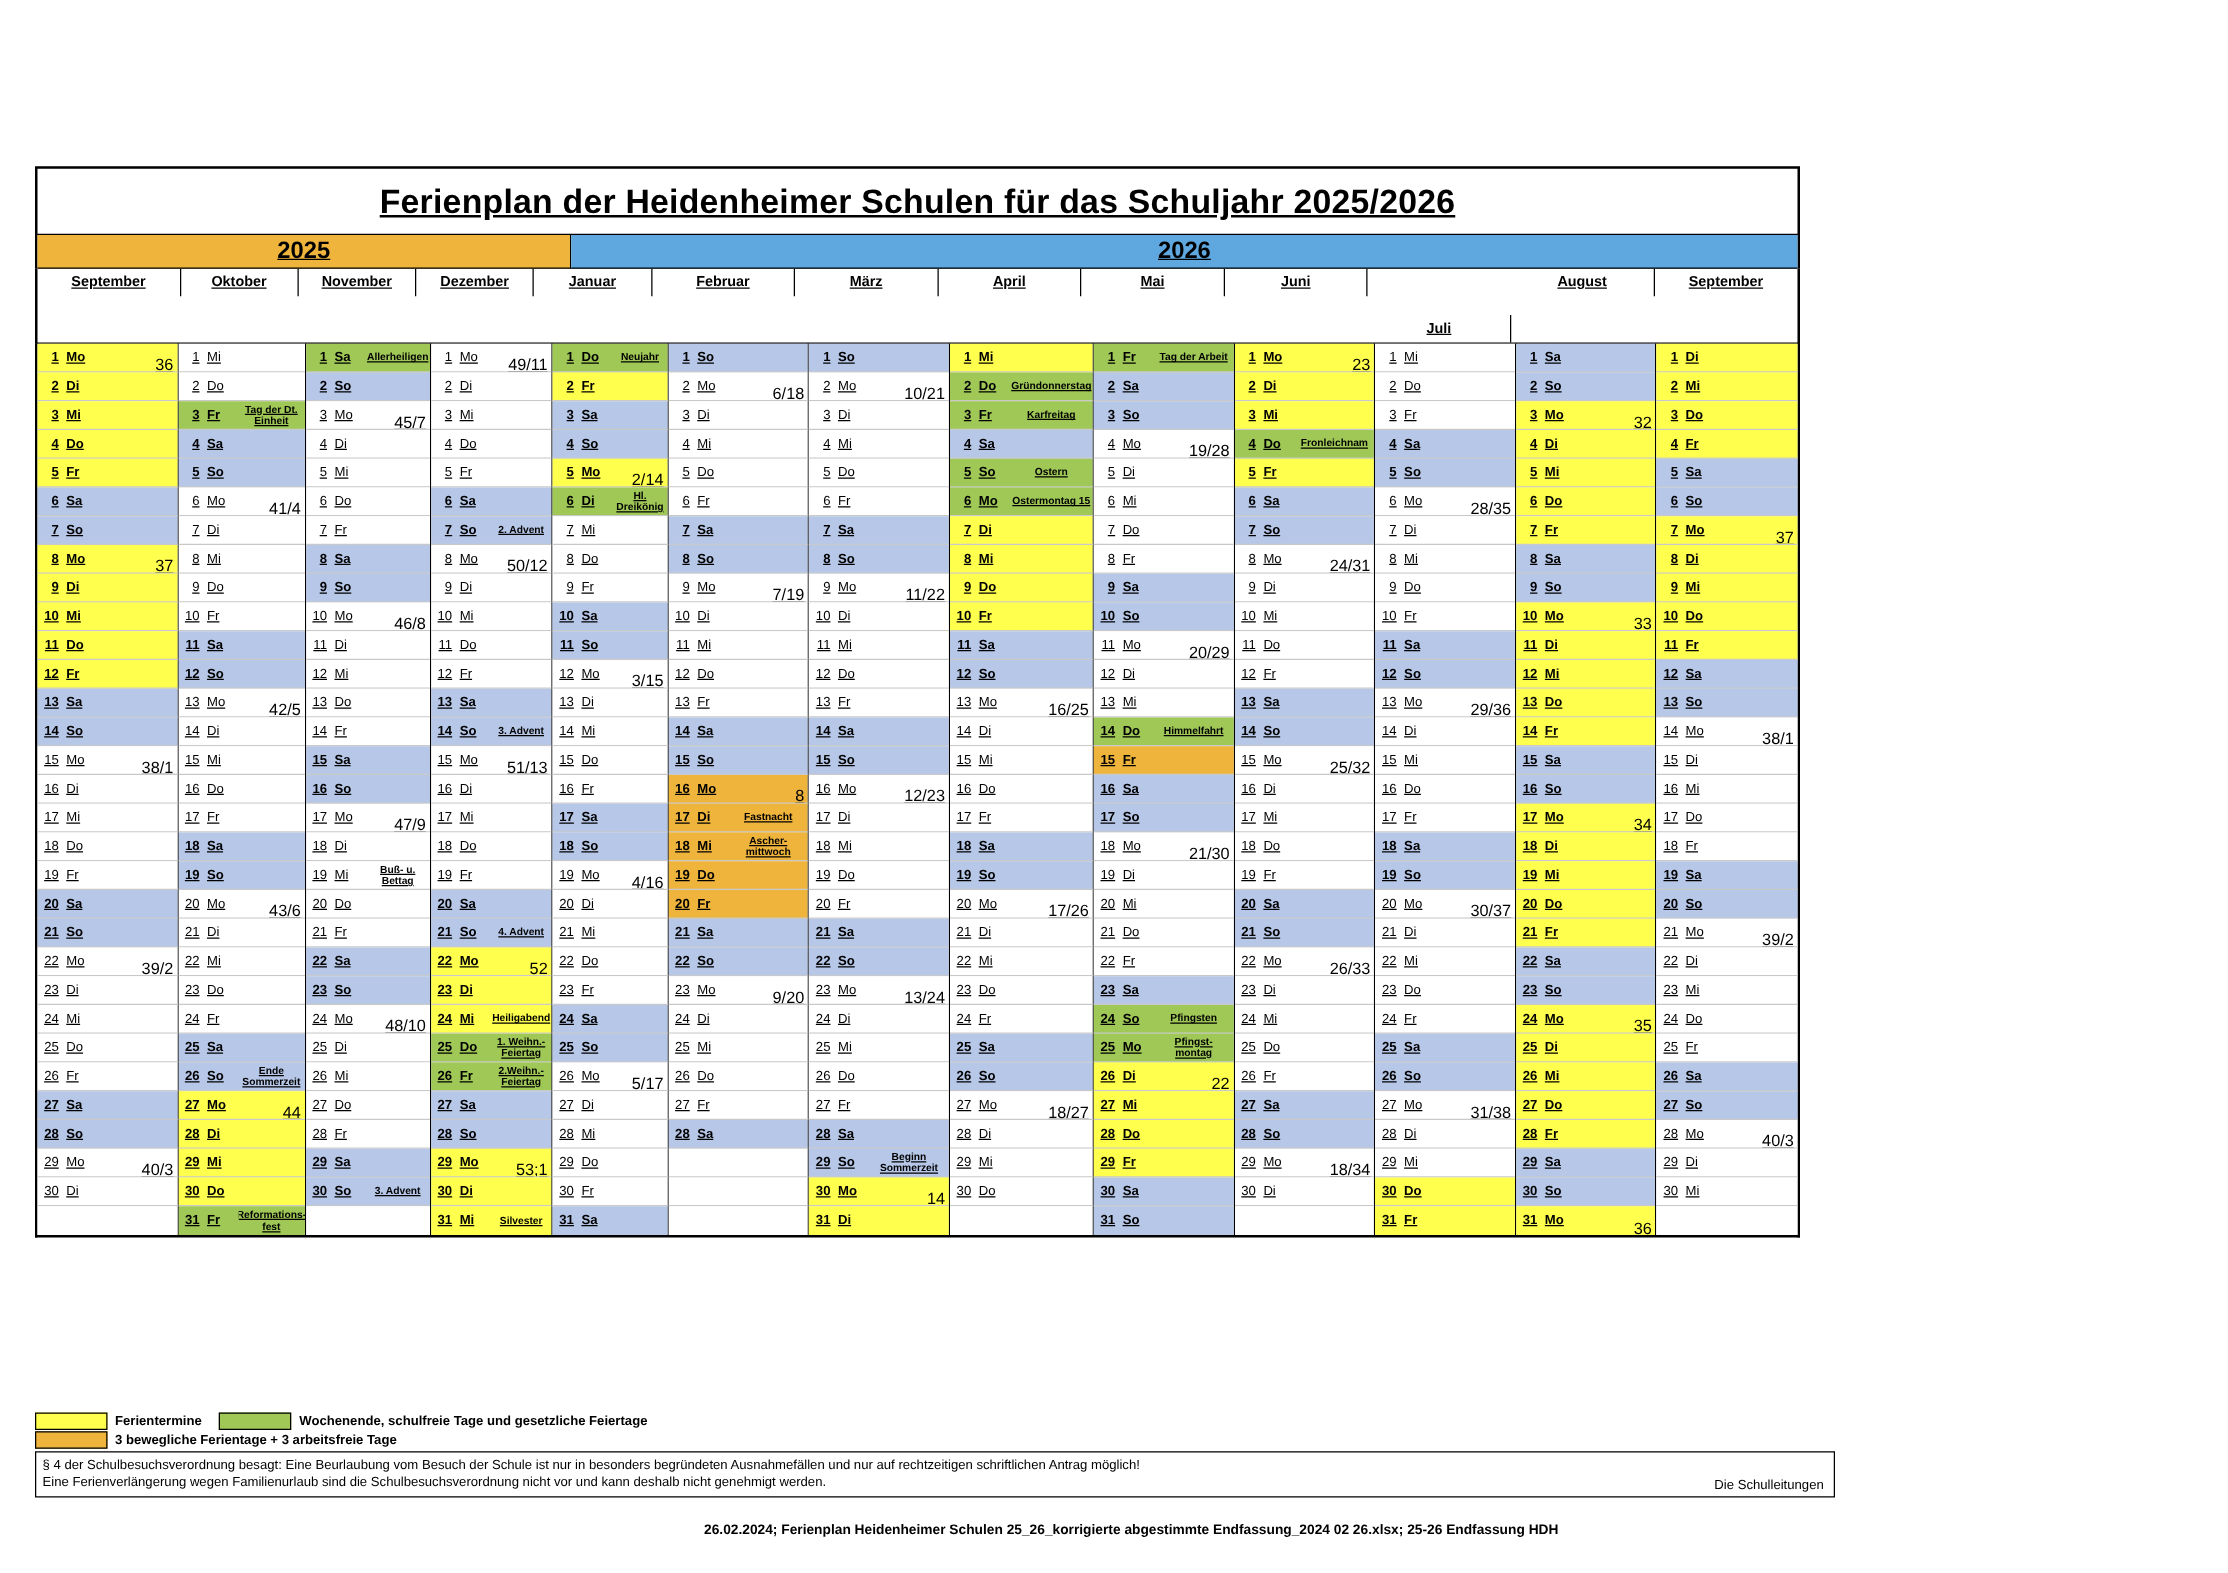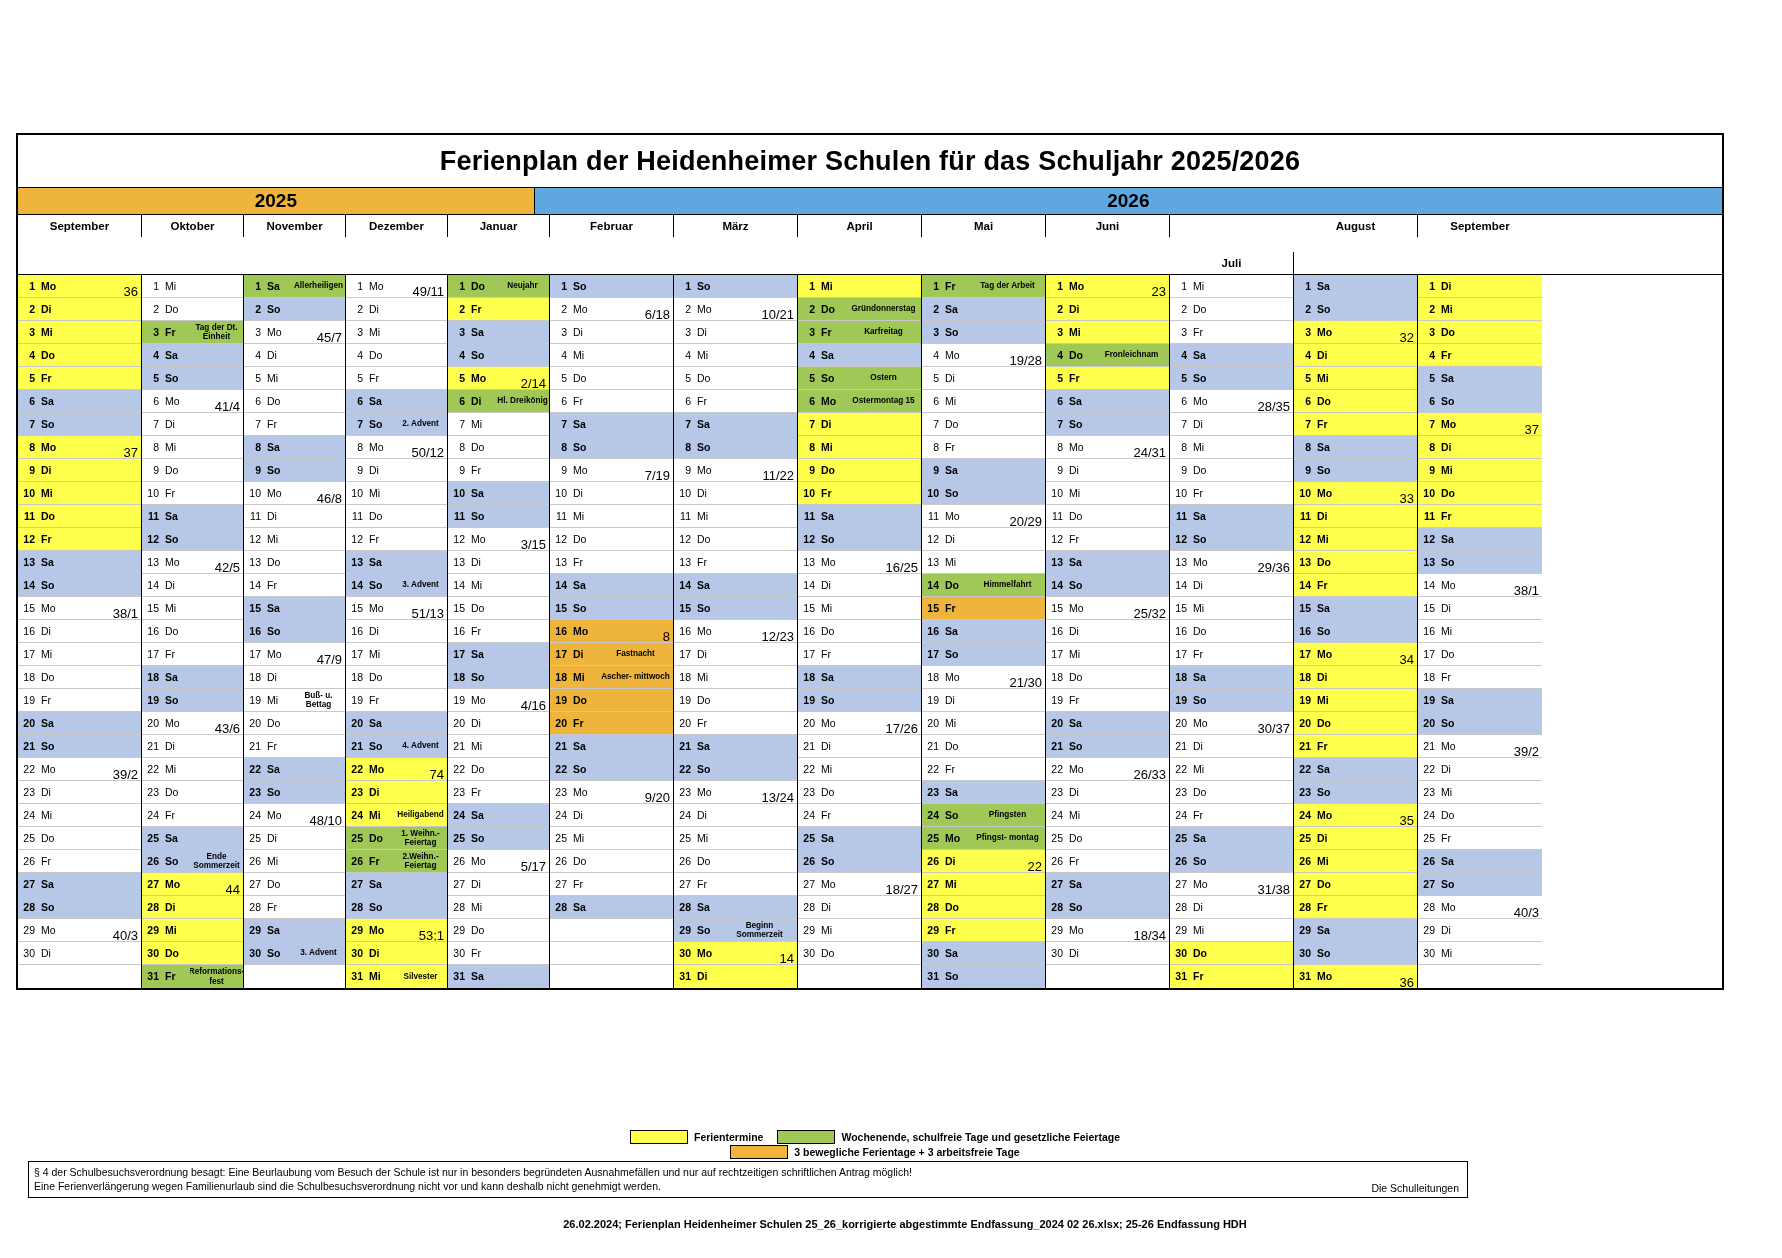--- a/index.html
+++ b/index.html
@@ -1,18 +1,18 @@
 <!DOCTYPE html>
 <html><head>
 <meta charset="utf-8">
 <style>
   html,body{margin:0;padding:0;background:#ffffff;}
   body{font-family:"Liberation Sans", sans-serif;width:1782px;height:1258px;overflow:hidden;}
   .page{position:relative;width:1782px;height:1258px;}
-  .sheet{position:absolute;left:16px;top:133px;width:1708px;}
+  .sheet{position:absolute;left:28px;top:133px;width:1412px;text-decoration:underline;}
   .title-box{border:2px solid #000;border-bottom:1px solid #000;height:52px;display:flex;align-items:center;justify-content:center;}
   .title-box .t{font-size:27px;font-weight:bold;letter-spacing:0.2px;}
   .yearbar{display:flex;border-left:2px solid #000;border-right:2px solid #000;justify-content:flex-end;}
   .yearbar .y{height:26px;display:flex;align-items:center;justify-content:center;font-size:19px;font-weight:bold;border-bottom:1px solid #000;}
   .y2025{width:516px;background:#eeb43c;border-right:1px solid #000;}
   .y2026{width:1188px;background:#5fa8df;}
   .monthbar{display:flex;border-left:2px solid #000;border-right:2px solid #000;border-bottom:1px solid #000;}
   .monthbar .m{height:22px;display:flex;align-items:center;justify-content:center;font-size:11.5px;font-weight:bold;border-right:1px solid #000;box-sizing:border-box;}
   .monthbar .m:last-child{border-right:none;}
   .grid{display:flex;border-left:2px solid #000;border-right:2px solid #000;border-bottom:2px solid #000;}
@@ -24,21 +24,21 @@
   .cwd{width:28px;font-size:10.5px;line-height:23px;padding-left:3px;box-sizing:border-box;}
   .cnote{flex:1;font-size:8.2px;line-height:9.5px;box-sizing:border-box;display:flex;align-items:center;justify-content:center;text-align:center;font-weight:bold;padding:0 1px;overflow:hidden;}
   .cnote.wk{justify-content:flex-end;align-items:flex-end;font-weight:normal;font-size:13px;padding-right:3px;padding-bottom:1px;}
   .bold{font-weight:bold;}
   .empty{background:#ffffff;}
   .ferien{background:#ffff4d;}
   .we{background:#b6c7e8;}
   .bew{background:#eeb43c;}
   .feier{background:#9fc857;}
   .legend{position:absolute;left:28px;top:1129px;width:1708px;}
-  .legrow{display:flex;align-items:center;height:15px;font-size:10px;justify-content:center;}
+  .legrow{display:flex;align-items:center;height:15px;font-size:10px;}
   .sw{width:58px;height:14px;border:1px solid #000;box-sizing:border-box;margin-right:6px;}
   .swtxt{font-weight:bold;font-size:10.5px;margin-right:14px;}
   .legbox{margin-top:2px;border:1px solid #000;padding:3px 5px 4px 5px;width:1440px;box-sizing:border-box;position:relative;}
   .legbox p{margin:0;font-size:10.5px;line-height:14px;}
   .schulleit{position:absolute;right:8px;bottom:3px;font-size:10.5px;}
   .footer{position:absolute;left:14px;top:1218px;width:1782px;text-align:center;font-size:11px;font-weight:bold;}
 </style>
 </head>
 <body>
 
@@ -645,21 +645,21 @@
             <div class="cnote"></div>
           </div>
           <div class="row we">
             <div class="cday bold">21</div>
             <div class="cwd bold">So</div>
             <div class="cnote">4. Advent</div>
           </div>
           <div class="row ferien">
             <div class="cday bold">22</div>
             <div class="cwd bold">Mo</div>
-            <div class="cnote wk">74</div>
+            <div class="cnote wk">52</div>
           </div>
           <div class="row ferien">
             <div class="cday bold">23</div>
             <div class="cwd bold">Di</div>
             <div class="cnote"></div>
           </div>
           <div class="row ferien">
             <div class="cday bold">24</div>
             <div class="cwd bold">Mi</div>
             <div class="cnote">Heiligabend</div>

